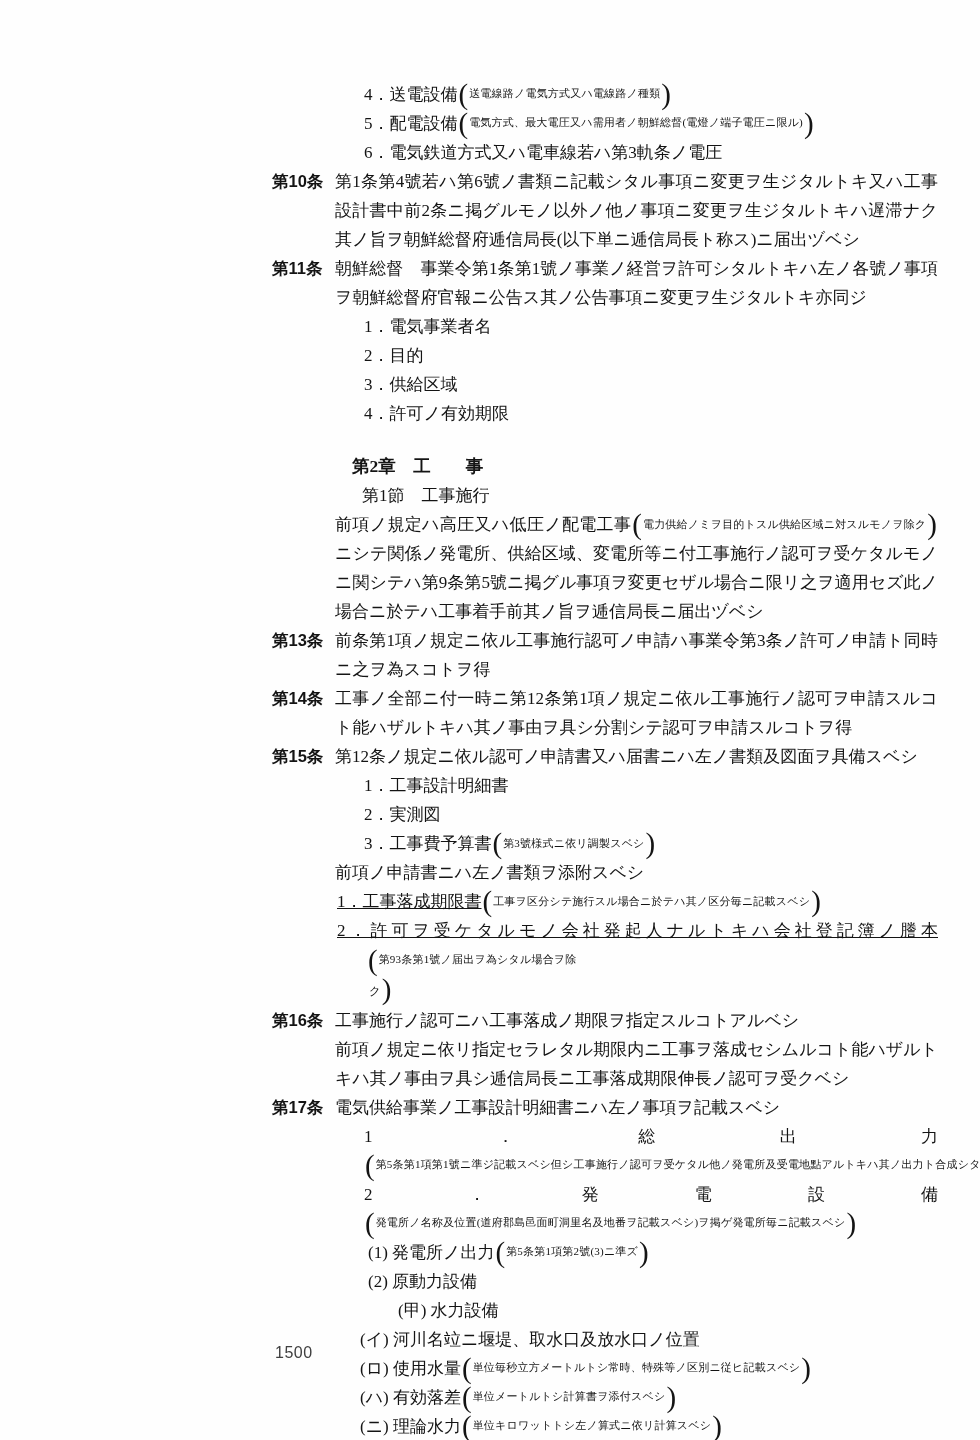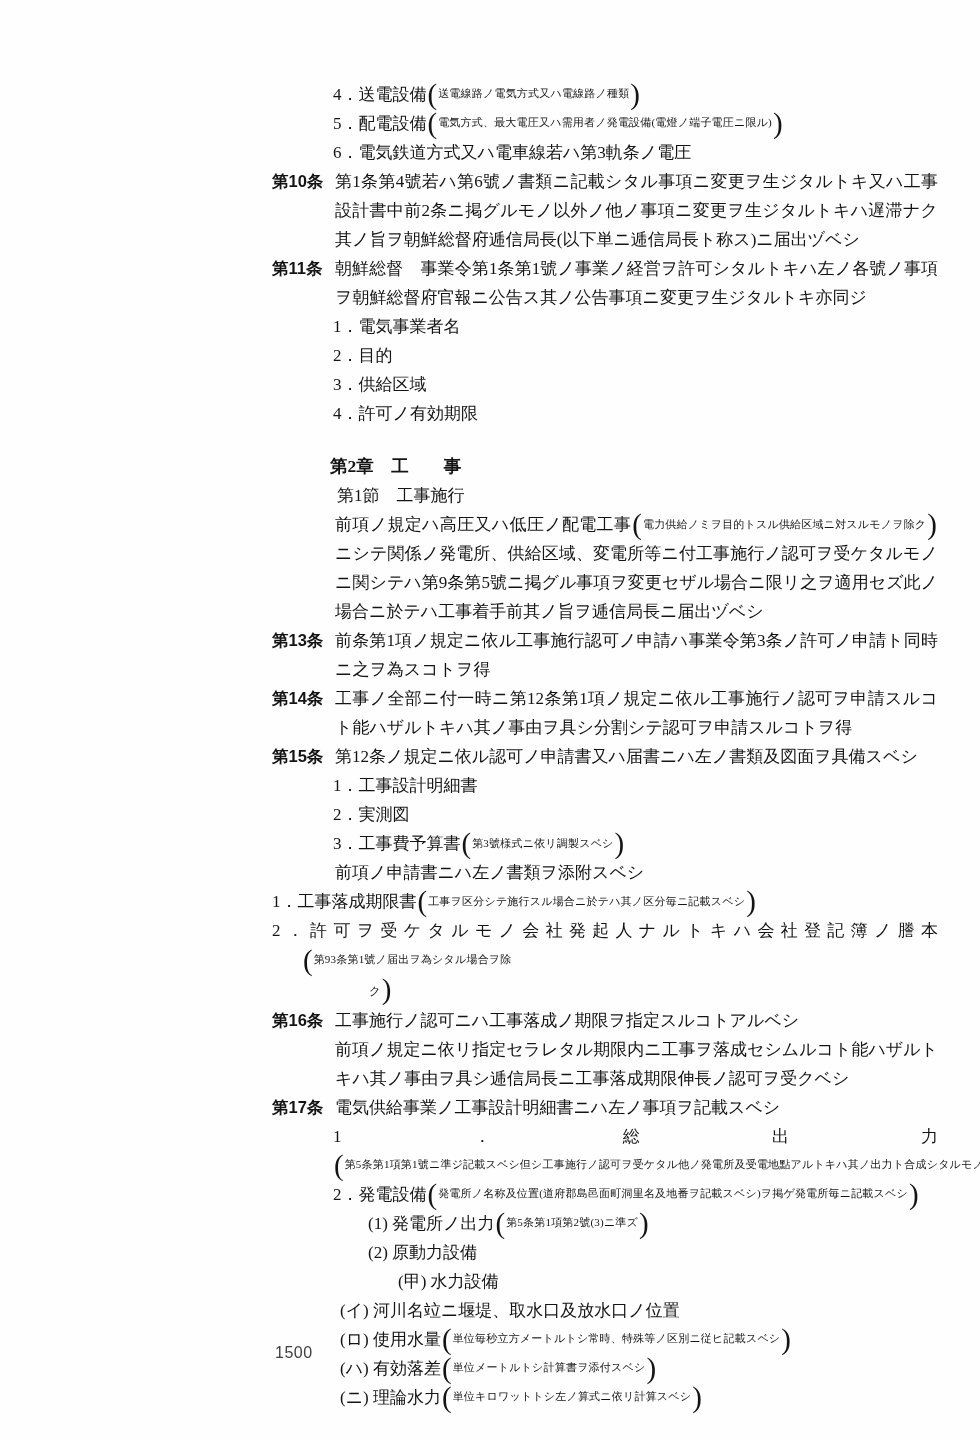--- a/index.html
+++ b/index.html
@@ -19,29 +19,29 @@
     font-family:"Liberation Sans","DejaVu Sans",sans-serif;
     font-weight:700;font-size:16.5px;letter-spacing:0;
   }
   .bd{
     flex:1 1 auto;min-width:0;
     text-align:justify;text-justify:inter-ideograph;
     word-break:break-all;
   }
   
   .plain   .bd{margin-left:63px;}
-  .i1      .bd{margin-left:61px;}
-  .i1h     .bd{padding-left:30px;text-indent:-30px;}
+  .i1      .bd{margin-left:92px;}
+  .i1h     .bd{margin-left:65px;padding-left:30px;text-indent:-30px;text-decoration:underline;}
   .i2      .bd{margin-left:96px;}
   .i3      .bd{margin-left:126px;}
-  .i4      .bd{margin-left:68px;}
+  .i4      .bd{margin-left:88px;}
   .cont    .bd{margin-left:97px;}
   .chapter {margin-top:24px;}
-  .chapter .bd{margin-left:58px;font-weight:700;font-size:17.5px;}
-  .section .bd{margin-left:65px;}
+  .chapter .bd{margin-left:80px;font-weight:700;font-size:17.5px;}
+  .section .bd{margin-left:90px;}
   
   .note{
     display:inline-flex;align-items:center;vertical-align:middle;
     transform:translateY(-2px);text-indent:0;
   }
   .pr{
     font-size:29px;font-weight:400;line-height:26px;
     font-family:"Liberation Serif","DejaVu Serif",serif;
     padding:0 1px;
   }
@@ -70,21 +70,21 @@
             <span>又ハ電線路ノ種類</span>
           </span>
           <span class="pr">)</span>
         </span></div>
     </div>
     <div class="row i1">
       <div class="bd"><span>5．配電設備</span><span class="note">
           <span class="pr">(</span>
           <span class="stk">
             <span>電気方式、最大電圧又ハ需用者ノ</span>
-            <span>発電設備(電燈ノ端子電圧ニ限ル)</span>
+            <span>朝鮮総督(電燈ノ端子電圧ニ限ル)</span>
           </span>
           <span class="pr">)</span>
         </span></div>
     </div>
     <div class="row i1">
       <div class="bd"><span>6．電気鉄道方式又ハ電車線若ハ第3軌条ノ電圧</span></div>
     </div>
     <div class="row article">
       <span class="lbl">第10条</span>
       <div class="bd"><span>第1条第4號若ハ第6號ノ書類ニ記載シタル事項ニ変更ヲ生ジタルトキ又ハ工事設計書中前2条ニ掲グルモノ以外ノ他ノ事項ニ変更ヲ生ジタルトキハ遅滞ナク其ノ旨ヲ朝鮮総督府逓信局長(以下単ニ逓信局長ト称ス)ニ届出ヅベシ</span></div>

